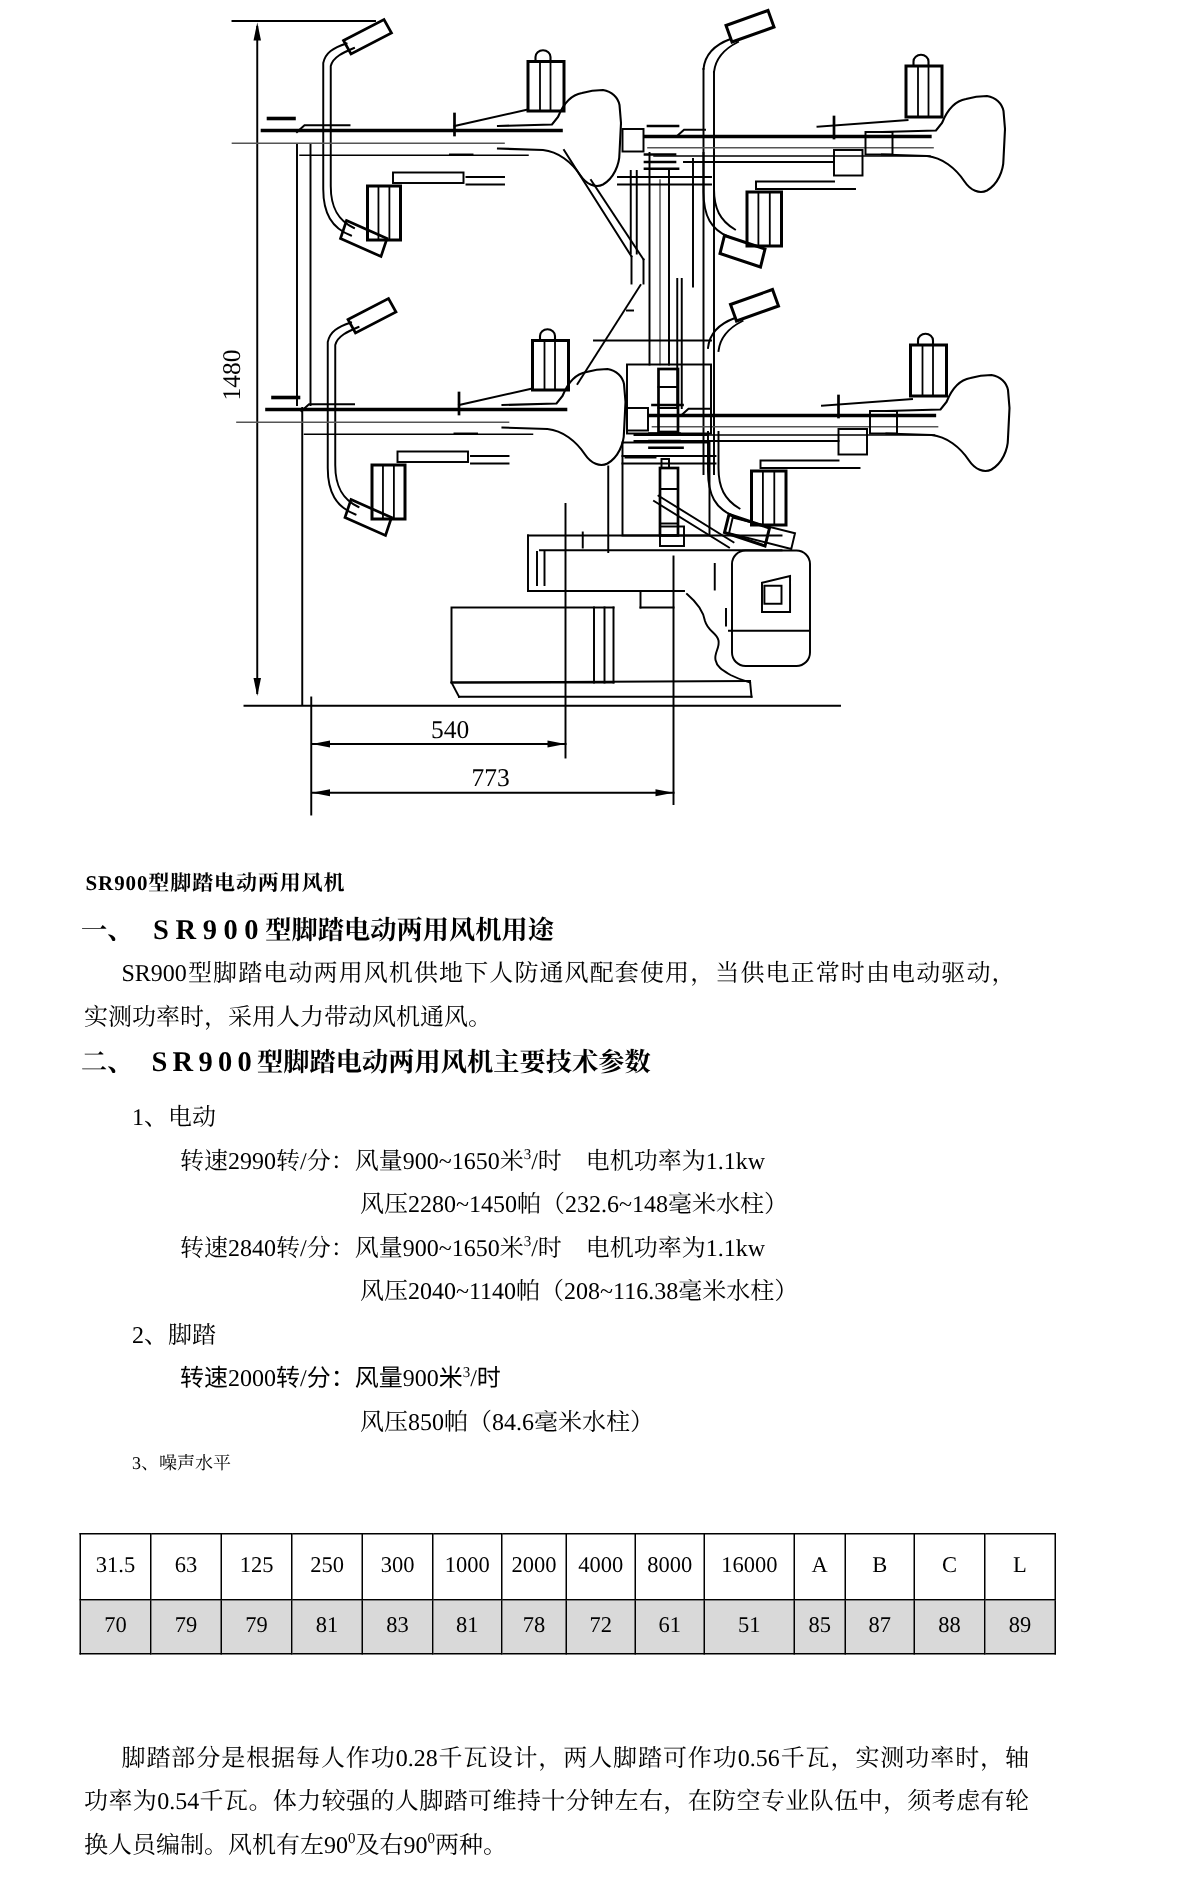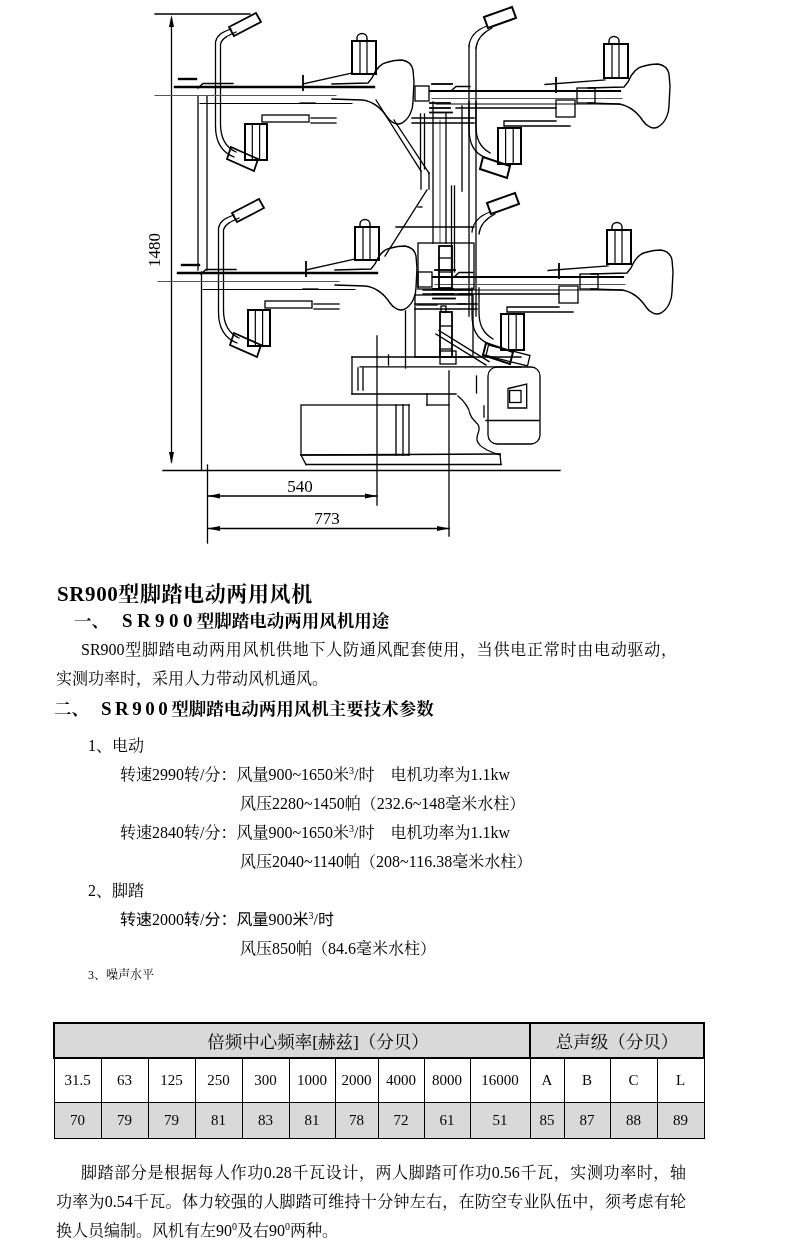--- a/index.html
+++ b/index.html
@@ -234,23 +234,23 @@
 <text x="300" y="492" font-size="17" fill="#000" stroke="none" text-anchor="middle">540</text>
 
 <g>
 <line x1="208" y1="528.5" x2="449" y2="528.5"></line>
 <polygon points="208,528.5 220,526.1 220,530.9" fill="#000" stroke="none"></polygon>
 <polygon points="449,528.5 437,526.1 437,530.9" fill="#000" stroke="none"></polygon>
 </g>
 <text x="327" y="524" font-size="17" fill="#000" stroke="none" text-anchor="middle">773</text>
 </svg>
 
-<div class="t b" style="left:57px;top:582px;font-size:21px;letter-spacing:0.6px;">SR900型脚踏电动两用风机</div>
-
-<div class="t b" style="left:54px;top:610px;font-size:17.5px;margin-left:20px;"><span style="padding-right:13px;">一、</span><span style="font-size:19px;letter-spacing:4.4px;">SR900</span>型脚踏电动两用风机用途</div>
+<div class="t b" style="left:57px;top:582px;font-size:14px;letter-spacing:0.6px;">SR900型脚踏电动两用风机</div>
+
+<div class="t b" style="left:54px;top:610px;font-size:17.5px;"><span style="padding-right:13px;">一、</span><span style="font-size:19px;letter-spacing:4.4px;">SR900</span>型脚踏电动两用风机用途</div>
 
 <div class="t j" style="left:81px;top:641px;width:596px;font-size:16px;">SR900型脚踏电动两用风机供地下人防通风配套使用，当供电正常时由电动驱动，</div>
 
 <div class="t" style="left:56px;top:670px;font-size:16px;">实测功率时，采用人力带动风机通风。</div>
 
 <div class="t b" style="left:54px;top:698px;font-size:17.5px;"><span style="padding-right:12px;">二、</span><span style="font-size:19px;letter-spacing:3.5px;">SR900</span>型脚踏电动两用风机主要技术参数</div>
 
 <div class="t" style="left:88px;top:737px;font-size:16px;">1、电动</div>
 
 <div class="t" style="left:120px;top:766px;font-size:16px;">转速2990转/分：风量900~1650米<sup>3</sup>/时&nbsp;&nbsp;&nbsp;&nbsp;电机功率为1.1kw</div>
@@ -280,24 +280,20 @@
       <col style="width:43px">
       <col style="width:46px">
 <col style="width:46px">
       <col style="width:60px">
       <col style="width:34px">
       <col style="width:46px">
 <col style="width:47px">
       <col style="width:47px">
 </colgroup>
 <tbody>
-      <tr style="height:35px">
-<td colspan="10" class="gy" style="border-width:2px;padding-left:52px;font-size:17.5px;">倍频中心频率[赫兹]（分贝）</td>
-<td colspan="4" class="gy" style="border-width:2px;font-size:17.5px;">总声级（分贝）</td>
-</tr>
 <tr style="height:44px">
 <td>31.5</td>
         <td>63</td>
         <td>125</td>
         <td>250</td>
         <td>300</td>
         <td>1000</td>
         <td>2000</td>
 <td>4000</td>
         <td>8000</td>

